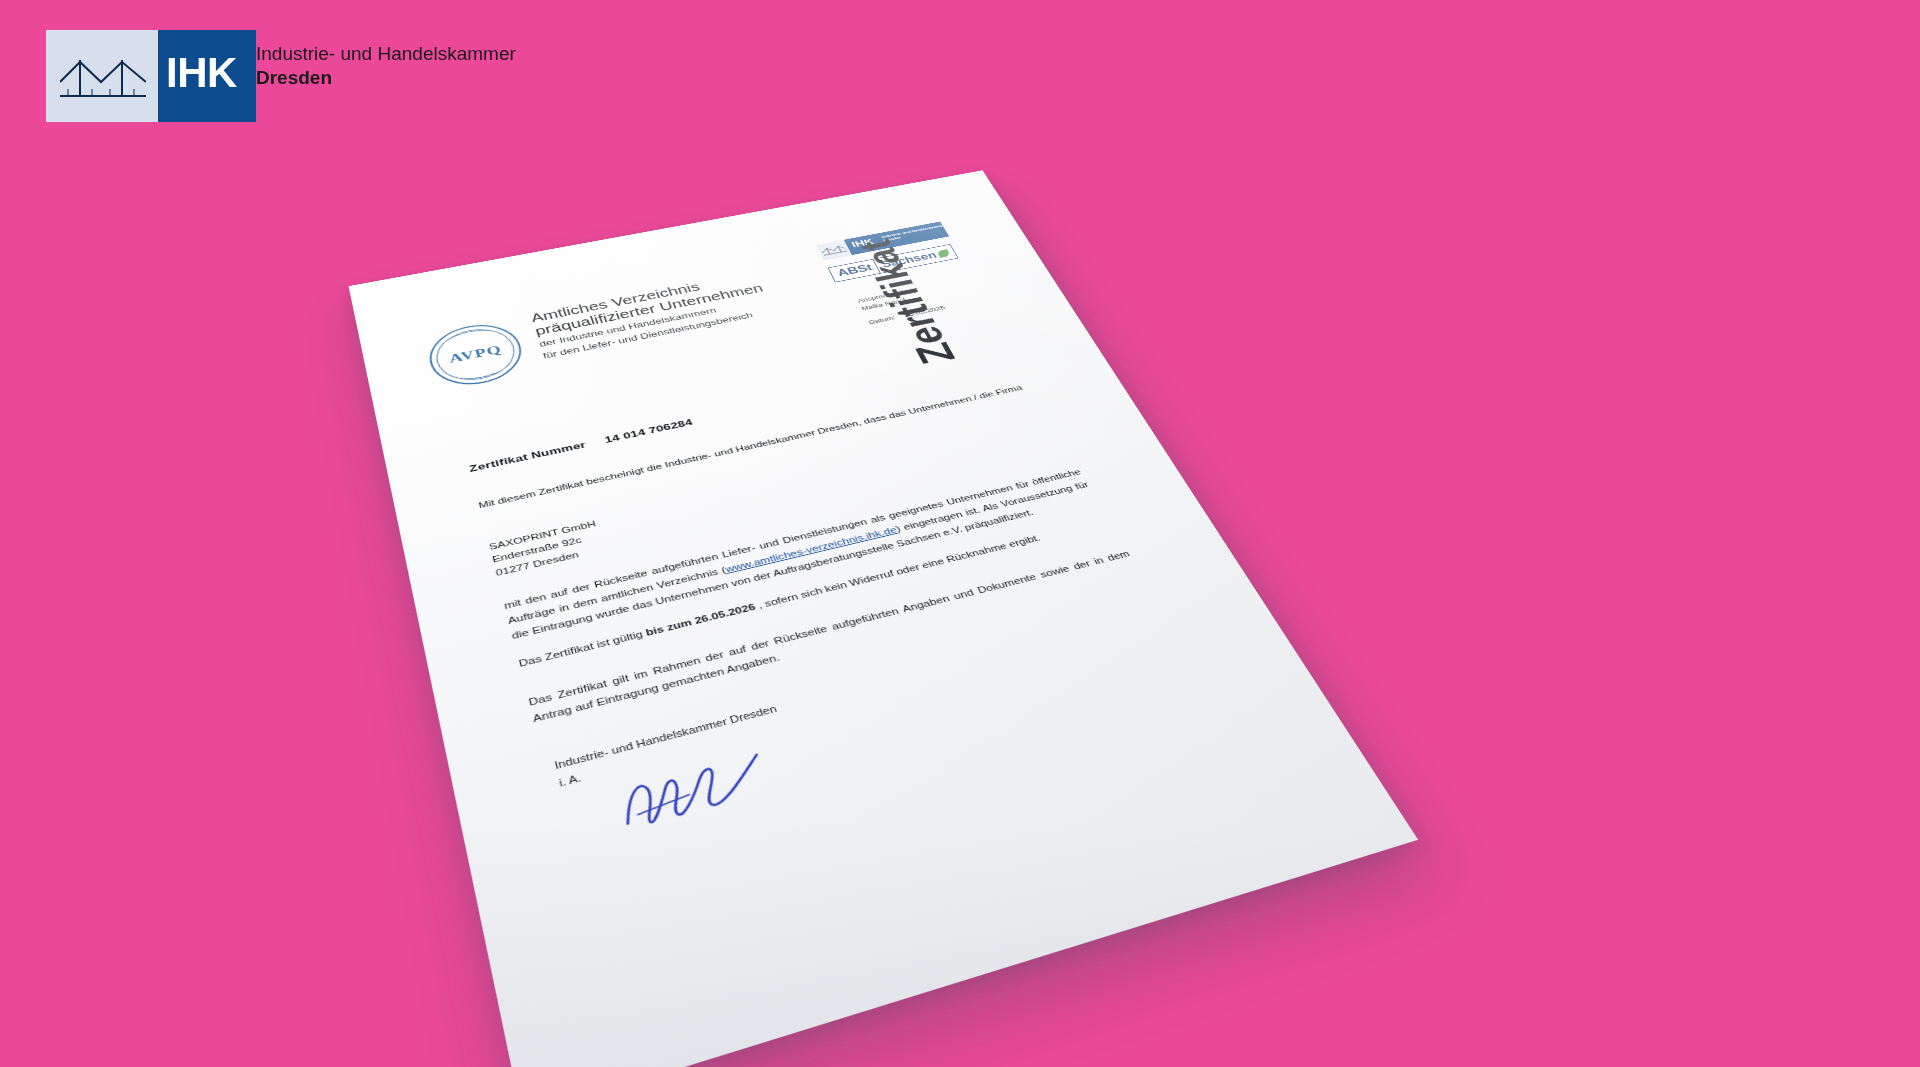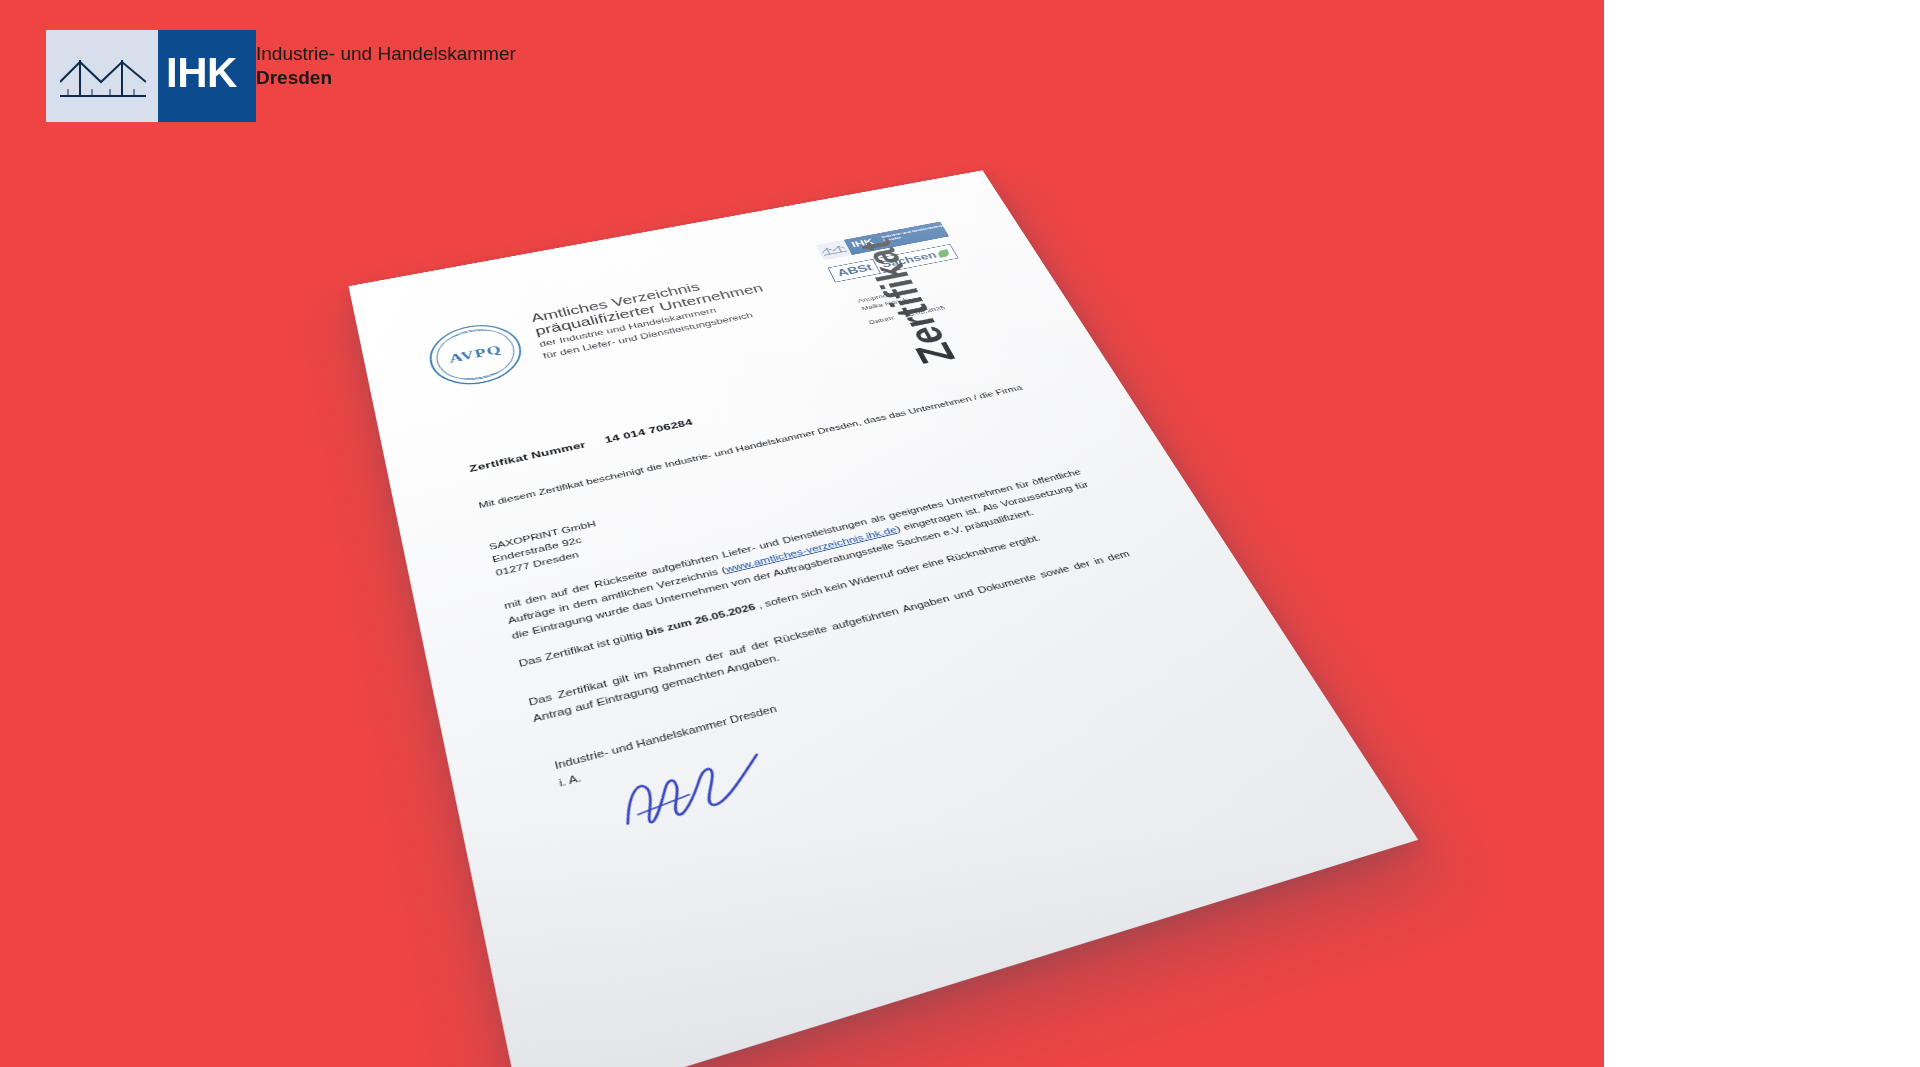--- a/index.html
+++ b/index.html
@@ -7,23 +7,23 @@
     padding: 0;
     width: 1920px;
     height: 1067px;
     background: #ffffff;
     overflow: hidden;
     font-family: "Liberation Sans", sans-serif;
   }
 
   #stage {
     position: relative;
-    width: 1604px;
+    width: 1920px;
     height: 1067px;
-    background: #ef4444;
+    background: #ec4899;
   }
 
   
   .logo-block {
     position: absolute;
     left: 46px;
     top: 30px;
     width: 210px;
     height: 92px;
   }

